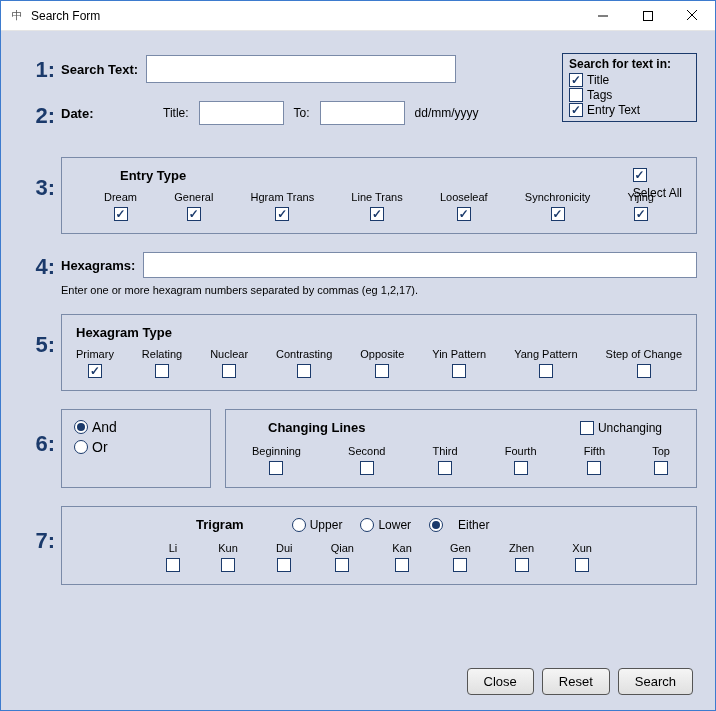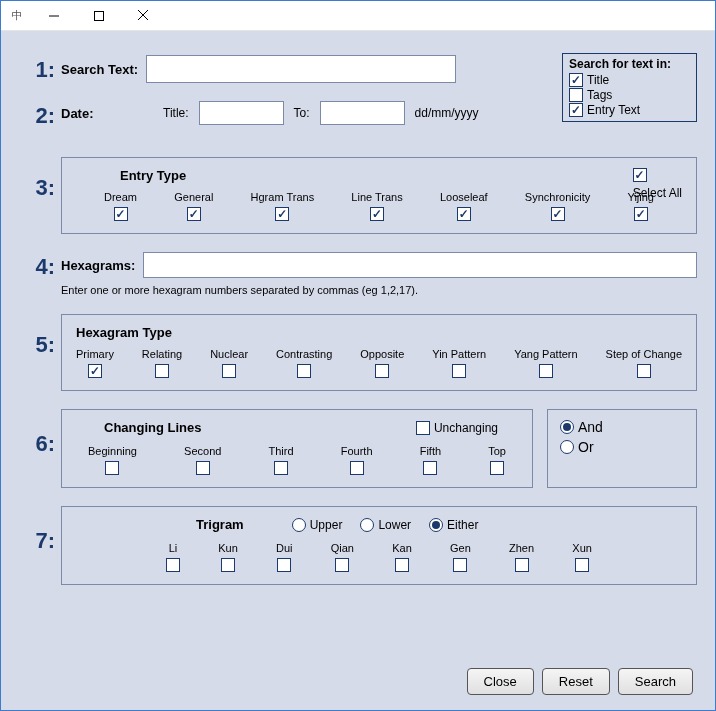--- a/index.html
+++ b/index.html
@@ -34,20 +34,21 @@
 .row1-flex { display:flex; align-items:center; gap:8px; }
 .row2-flex { display:flex; align-items:center; gap:10px; }
 .selall { position:absolute; right:14px; top:10px; display:flex; gap:4px; font-size:12px;flex-direction:column;}
 .side-by { display:flex; gap:14px; align-items:stretch;}
 </style>
 </head>
 <body>
 
 <div class="titlebar">
   <span class="app-icon">中</span>
+  <span class="title">Search Form</span>
   <div class="win-btns">
     <div class="win-btn">
         <svg width="10" height="10">
           <line x1="0" y1="5" x2="10" y2="5" stroke="#000" stroke-width="1"></line>
         </svg>
       </div>
     <div class="win-btn">
         <svg width="10" height="10">
           <rect x="0.5" y="0.5" width="9" height="9" fill="none" stroke="#000" stroke-width="1"></rect>
         </svg>
@@ -195,20 +196,30 @@
               <span class="cb"></span>
             </div>
         </div>
       </div>
     </div>
   </div>
 
   <div class="row">
     <div class="row-num" style="padding-top:22px;">6:</div>
     <div class="row-body side-by">
+      <div class="group-box" style="width:150px;padding:8px 12px;">
+        <div class="chk-row" style="margin-bottom:4px;">
+            <span class="rb checked"></span>
+            <span style="font-size:14px;">And</span>
+          </div>
+        <div class="chk-row">
+            <span class="rb"></span>
+            <span style="font-size:14px;">Or</span>
+          </div>
+      </div>
       <div class="group-box" style="flex:1;">
         <div style="display:flex;align-items:center;">
           <div class="group-title" style="margin-left:28px;margin-bottom:10px;">Changing Lines</div>
           <div style="margin-left:auto;margin-right:20px;display:flex;align-items:center;gap:4px;margin-bottom:10px;">
             <span class="cb"></span>
             <span class="small-lbl">Unchanging</span>
           </div>
         </div>
         <div class="hcols" style="padding:0 12px;">
           <div class="vcolitem">
@@ -230,48 +241,38 @@
           <div class="vcolitem">
               <span>Fifth</span>
               <span class="cb"></span>
             </div>
           <div class="vcolitem">
               <span>Top</span>
               <span class="cb"></span>
             </div>
         </div>
       </div>
-      <div class="group-box" style="width:150px;padding:8px 12px;">
-        <div class="chk-row" style="margin-bottom:4px;">
-            <span class="rb checked"></span>
-            <span style="font-size:14px;">And</span>
-          </div>
-        <div class="chk-row">
-            <span class="rb"></span>
-            <span style="font-size:14px;">Or</span>
-          </div>
-      </div>
     </div>
   </div>
 
   <div class="row" style="margin-bottom:0;">
     <div class="row-num" style="padding-top:22px;">7:</div>
     <div class="row-body">
       <div class="group-box">
         <div style="display:flex;align-items:center;gap:18px;margin-bottom:10px;padding-left:120px;">
           <span class="group-title" style="margin-bottom:0;">Trigram</span>
           <div style="display:flex;align-items:center;gap:4px;margin-left:30px;">
               <span class="rb"></span>
               <span class="small-lbl">Upper</span>
             </div>
           <div style="display:flex;align-items:center;gap:4px;">
               <span class="rb"></span>
               <span class="small-lbl">Lower</span>
             </div>
-          <div style="display:flex;align-items:flex-end;gap:4px;">
+          <div style="display:flex;align-items:flex-end;gap:15px;">
               <span class="rb checked"></span>
               <span class="small-lbl">Either</span>
             </div>
         </div>
         <div class="hcols" style="padding:0 90px;">
           <div class="vcolitem">
               <span>Li</span>
               <span class="cb"></span>
             </div>
           <div class="vcolitem">

